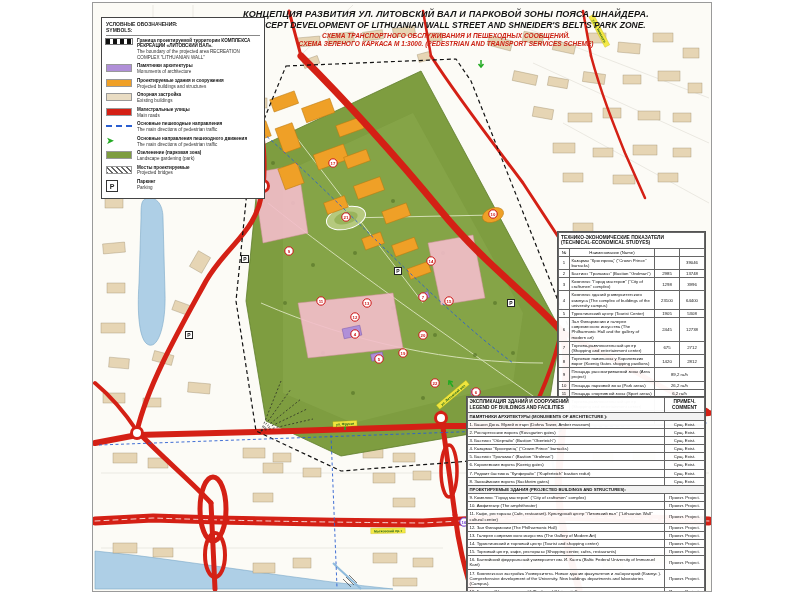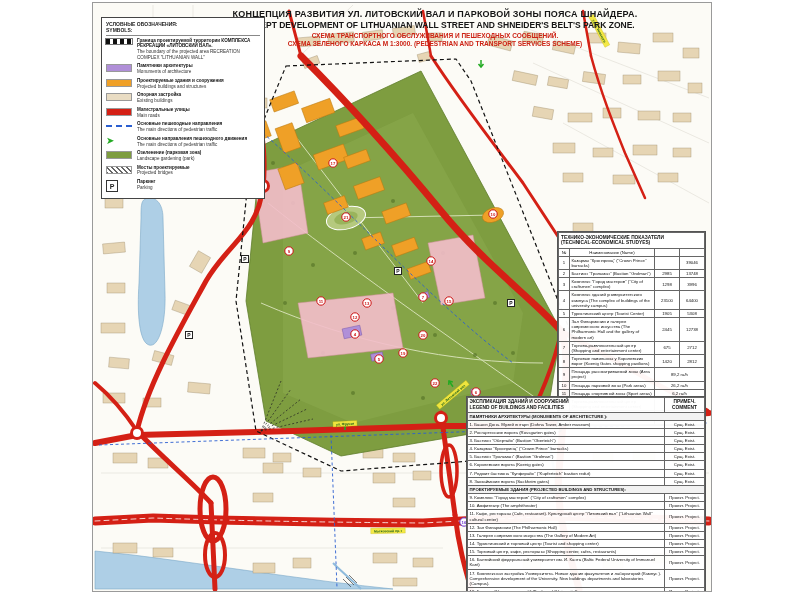--- a/index.html
+++ b/index.html
@@ -3,21 +3,21 @@
 <meta charset="utf-8">
 <style>
   html,body{margin:0;padding:0;background:#fff;}
   .canvas{position:relative;width:800px;height:600px;background:#fff;overflow:hidden;
           font-family:"Liberation Sans","DejaVu Sans",sans-serif;}
   .sheet{position:absolute;left:92px;top:2px;width:618px;height:588px;background:#fcfbf6;
          border:1px solid #9a9a9a;overflow:hidden;}
   #map-svg{position:absolute;left:0;top:0;}
 
   
-  .titleblock{position:absolute;left:127px;top:6px;width:430px;text-align:center;z-index:5;}
+  .titleblock{position:absolute;left:138px;top:6px;width:430px;text-align:center;z-index:5;font-style:italic;}
   .t1{font-size:9px;font-weight:bold;color:#151515;letter-spacing:.2px;}
   .t2{font-size:8.5px;font-weight:bold;color:#151515;margin-top:1px;}
   .t3{font-size:6.5px;font-weight:bold;color:#cc2214;margin-top:2px;}
   .t4{font-size:6.5px;font-weight:bold;color:#cc2214;margin-top:1px;}
 
   
   .legendbox{position:absolute;left:8px;top:14px;width:164px;min-height:158px;background:#fff;
              border:1px solid #444;padding:3px 4px;z-index:6;box-sizing:border-box;}
   .lg-h{font-size:5px;font-weight:bold;color:#222;border-bottom:.5px solid #888;
         padding-bottom:1px;margin-bottom:2px;line-height:1.25;}

